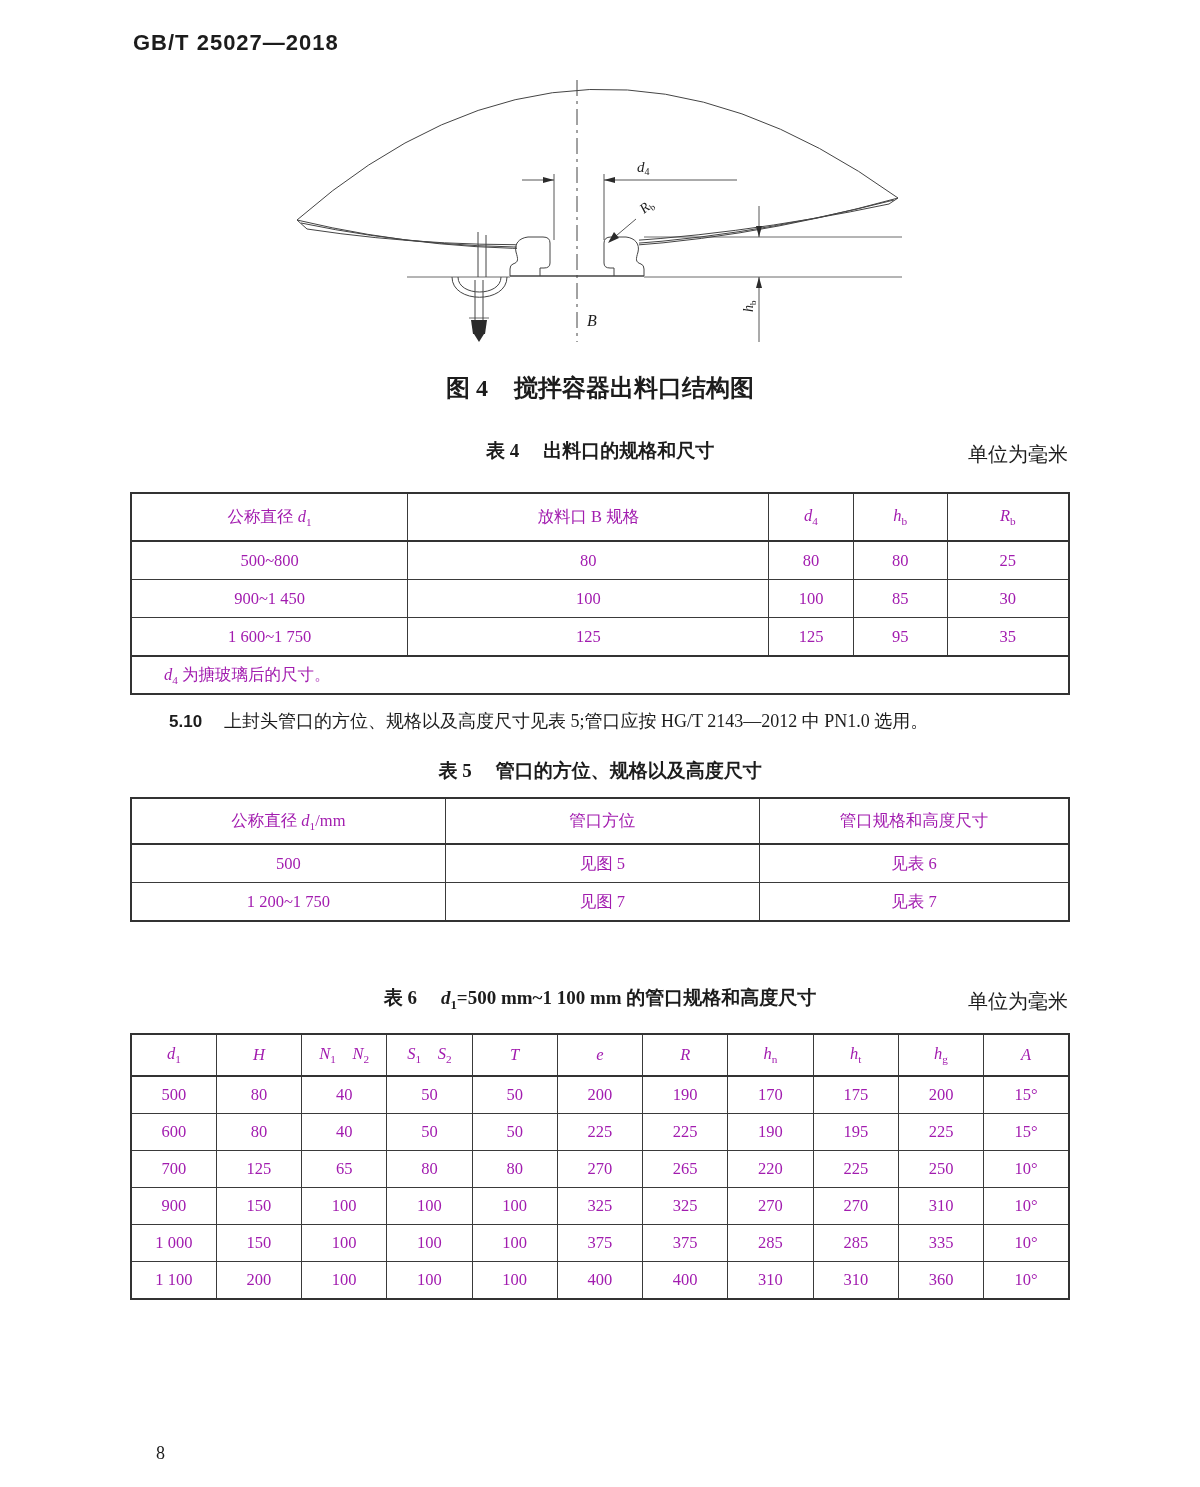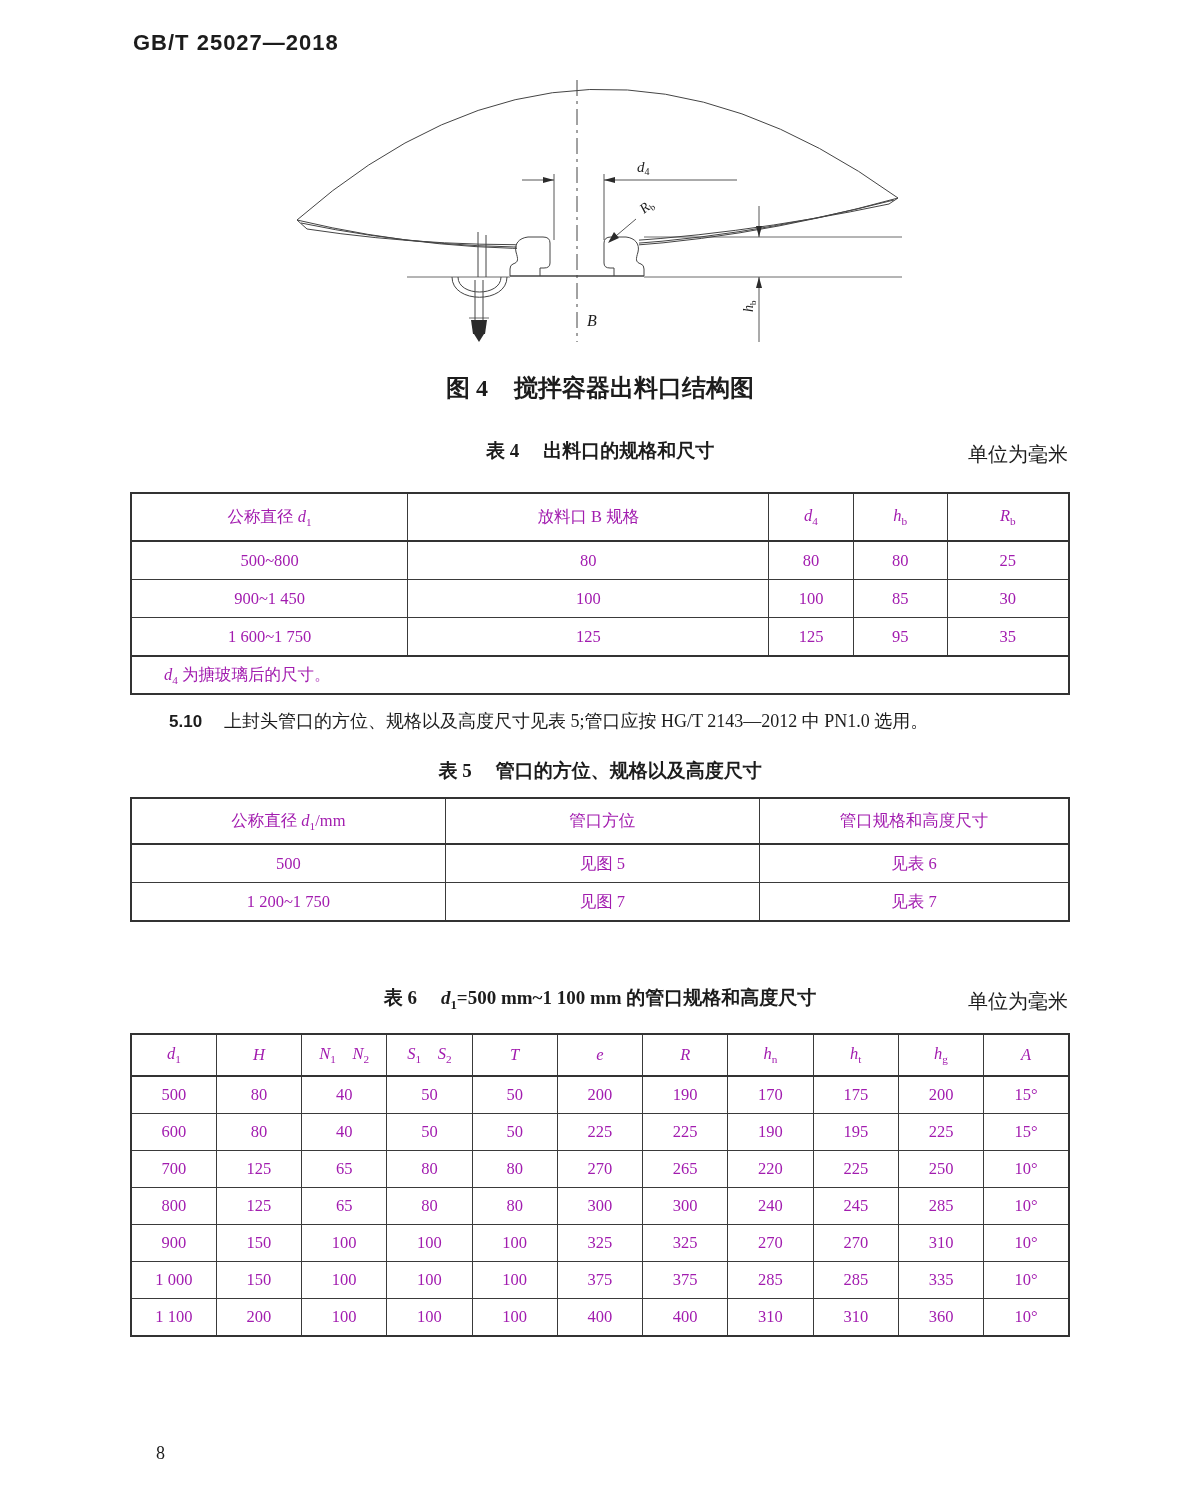--- a/index.html
+++ b/index.html
@@ -266,33 +266,20 @@
           <td>80</td>
           <td>80</td>
           <td>270</td>
           <td>265</td>
           <td>220</td>
           <td>225</td>
           <td>250</td>
           <td>10°</td>
         </tr>
         <tr>
-          <td>800</td>
-          <td>125</td>
-          <td>65</td>
-          <td>80</td>
-          <td>80</td>
-          <td>300</td>
-          <td>300</td>
-          <td>240</td>
-          <td>245</td>
-          <td>285</td>
-          <td>10°</td>
-        </tr>
-        <tr>
           <td>900</td>
           <td>150</td>
           <td>100</td>
           <td>100</td>
           <td>100</td>
           <td>325</td>
           <td>325</td>
           <td>270</td>
           <td>270</td>
           <td>310</td>

